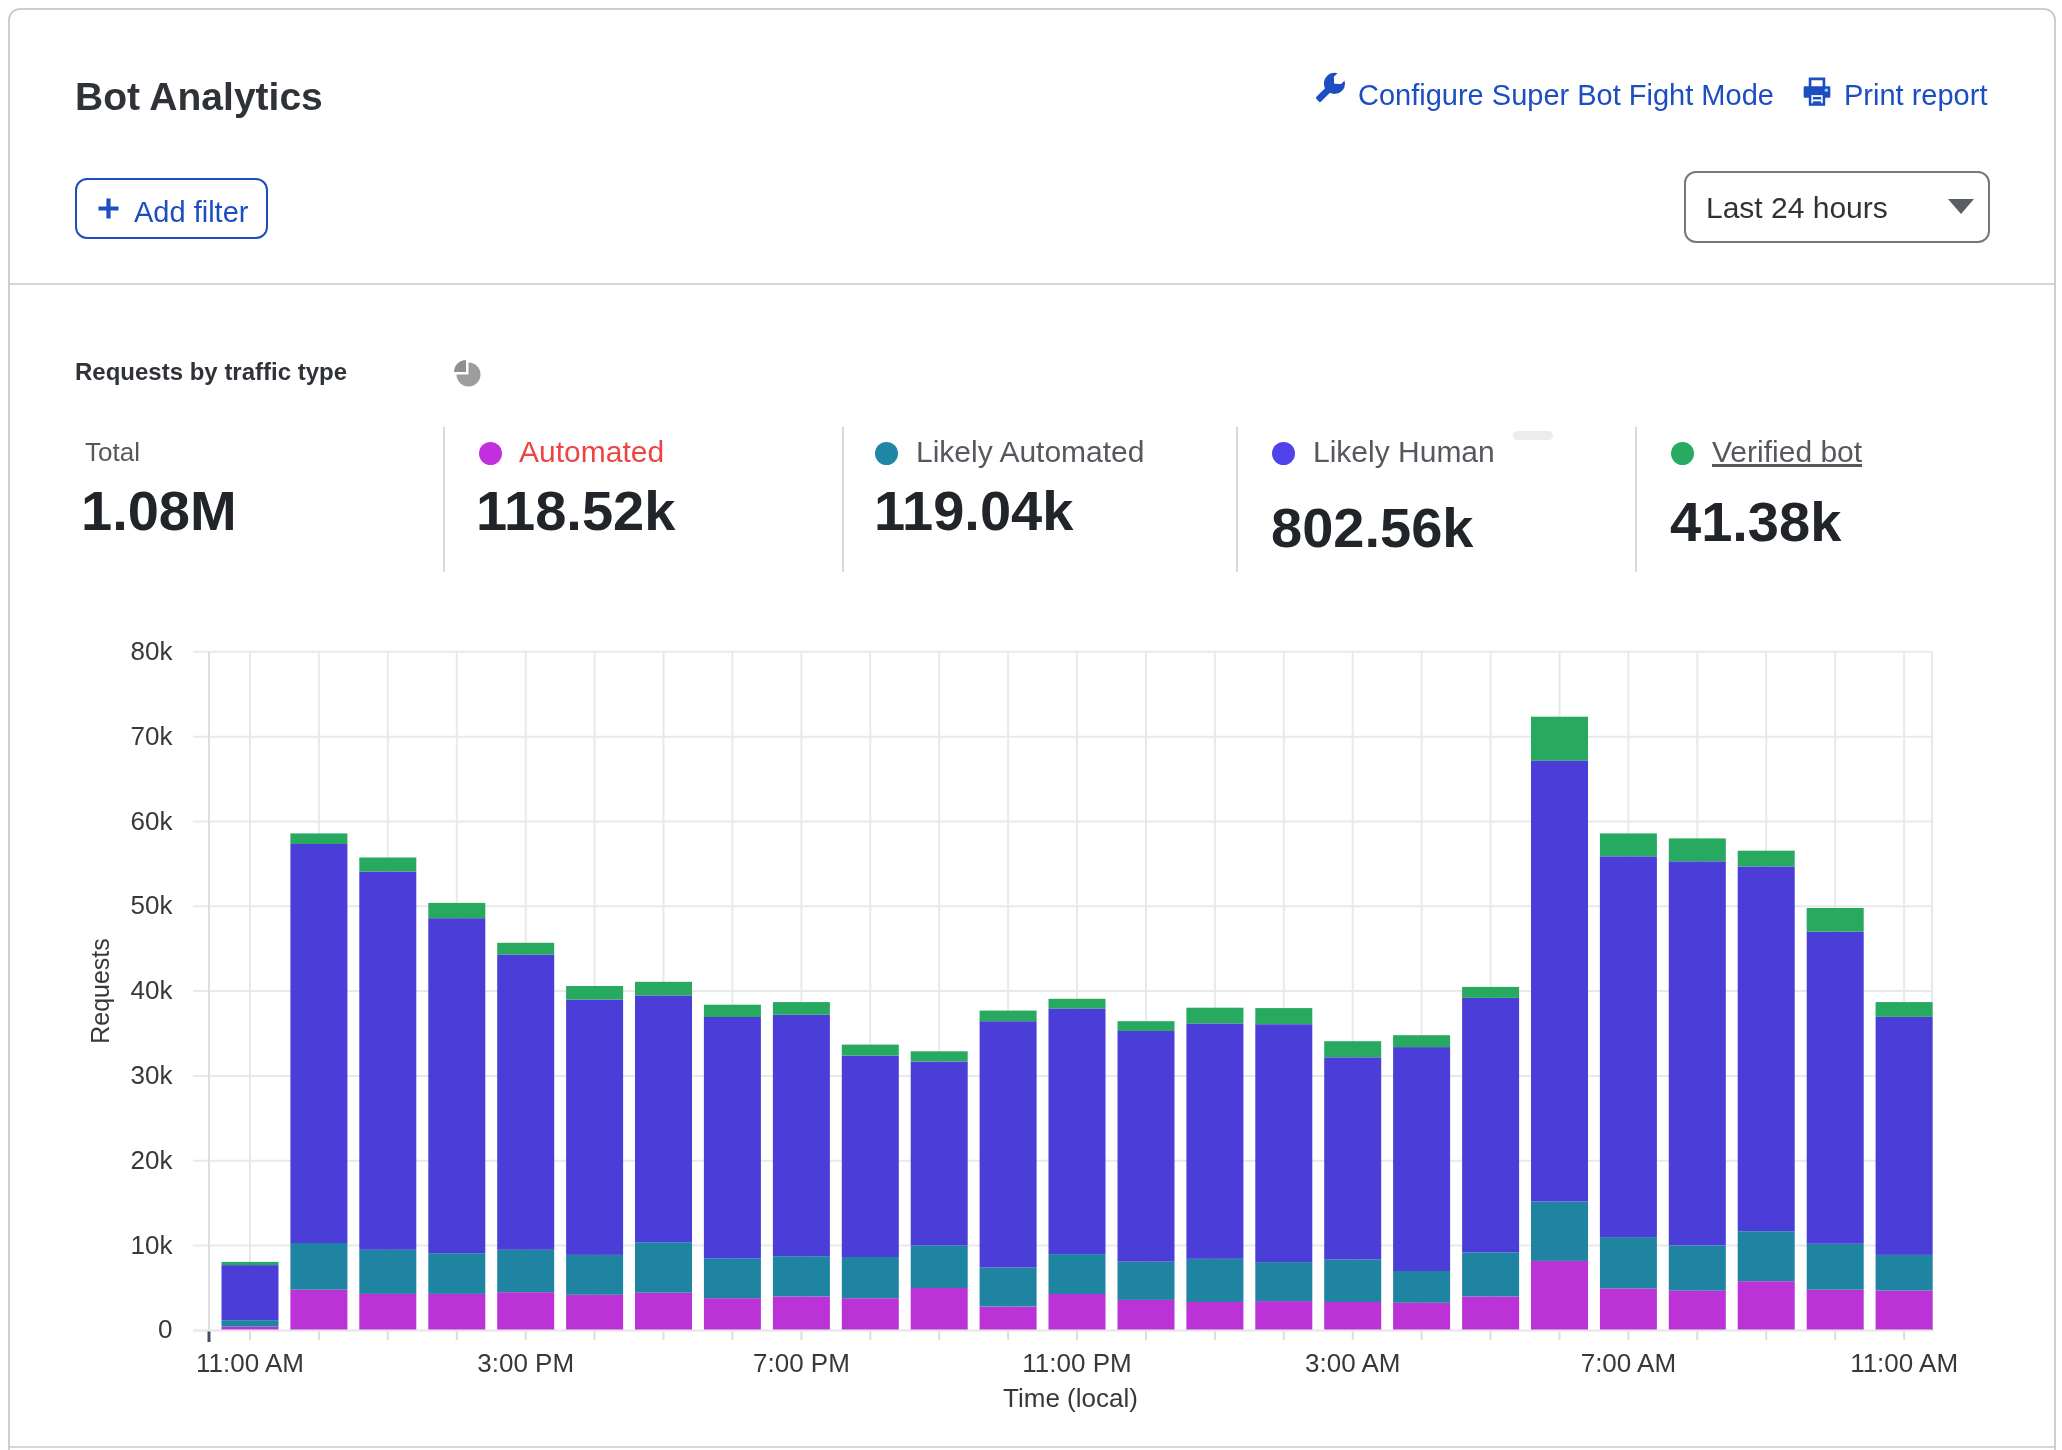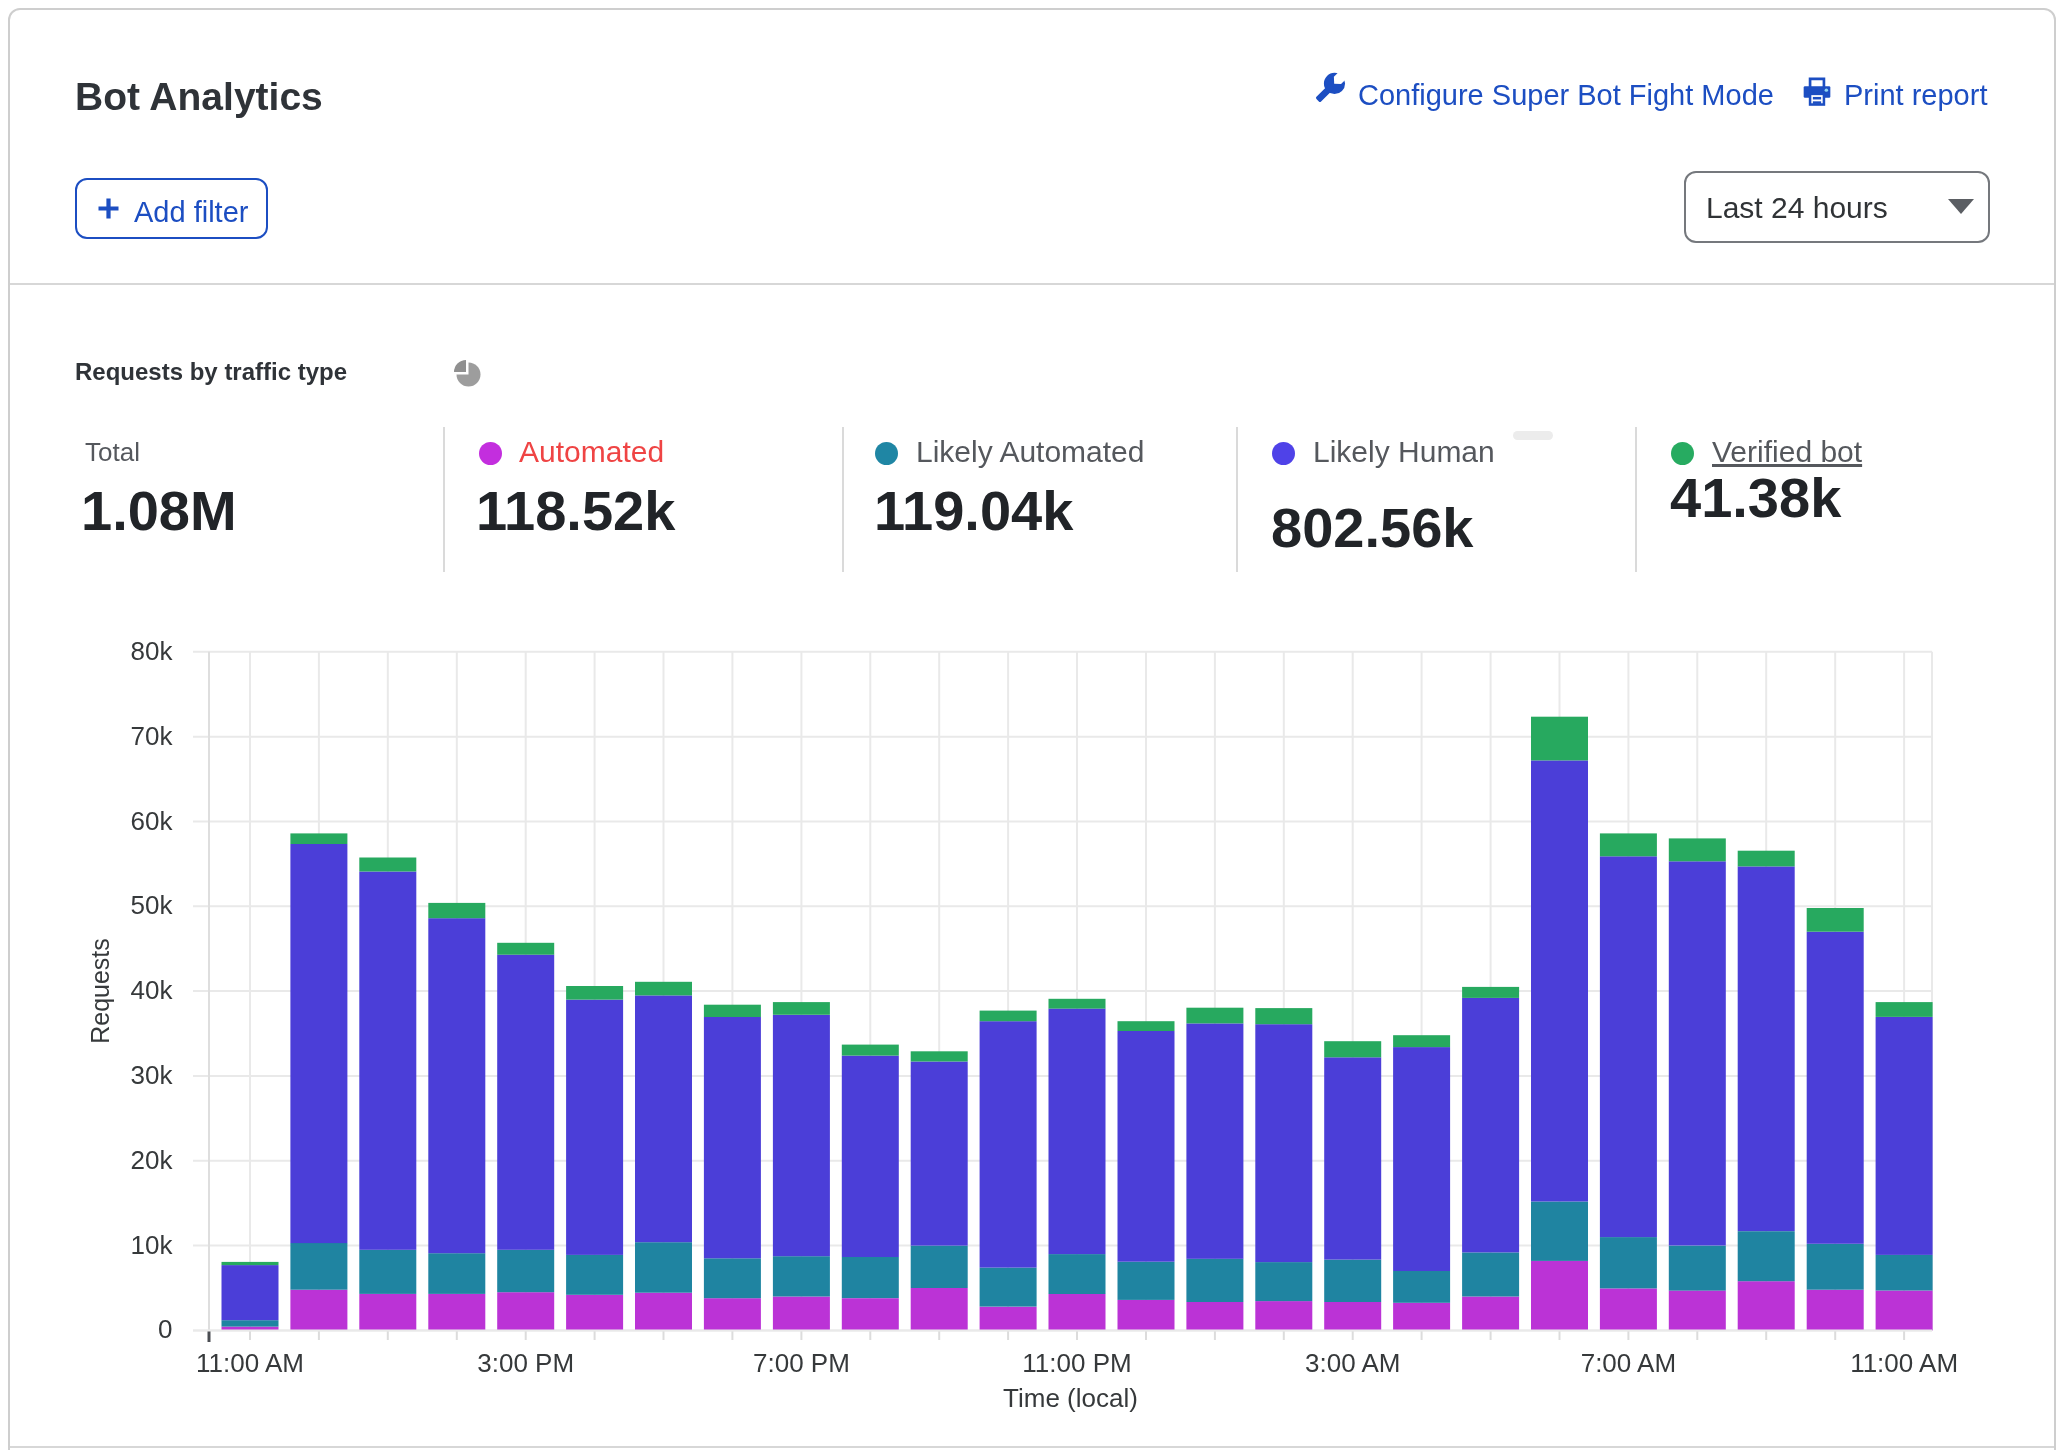--- a/index.html
+++ b/index.html
@@ -57,21 +57,21 @@
 <div class="abs" style="left:519px;top:437px;font-size:30px;line-height:30px;color:#ef4444;">Automated</div>
 <div class="abs" style="left:476px;top:483px;font-size:56px;line-height:56px;font-weight:700;color:#212428;">118.52k</div>
 <div class="abs" style="left:875px;top:442px;width:23px;height:23px;border-radius:50%;background:#1f86a4;"></div>
 <div class="abs" style="left:916px;top:437px;font-size:30px;line-height:30px;color:#55585d;">Likely Automated</div>
 <div class="abs" style="left:874px;top:483px;font-size:56px;line-height:56px;font-weight:700;color:#212428;">119.04k</div>
 <div class="abs" style="left:1272px;top:442px;width:23px;height:23px;border-radius:50%;background:#4f42e8;"></div>
 <div class="abs" style="left:1313px;top:437px;font-size:30px;line-height:30px;color:#55585d;">Likely Human</div>
 <div class="abs" style="left:1271px;top:500px;font-size:56px;line-height:56px;font-weight:700;color:#212428;">802.56k</div>
 <div class="abs" style="left:1671px;top:442px;width:23px;height:23px;border-radius:50%;background:#27ab61;"></div>
 <div class="abs" style="left:1712px;top:437px;font-size:30px;line-height:30px;color:#55585d;text-decoration:underline;">Verified bot</div>
-<div class="abs" style="left:1670px;top:470px;font-size:56px;line-height:56px;font-weight:700;color:#212428;">41.38k</div>
+<div class="abs" style="left:1670px;top:494px;font-size:56px;line-height:56px;font-weight:700;color:#212428;">41.38k</div>
 <svg style="position:absolute;left:0;top:600px" width="2062" height="850" viewBox="0 600 2062 850">
 <line x1="193" y1="1330.4" x2="1932" y2="1330.4" stroke="#e9e9e9" stroke-width="2"></line>
 <line x1="193" y1="1245.6" x2="1932" y2="1245.6" stroke="#e9e9e9" stroke-width="2"></line>
 <line x1="193" y1="1160.8" x2="1932" y2="1160.8" stroke="#e9e9e9" stroke-width="2"></line>
 <line x1="193" y1="1075.9" x2="1932" y2="1075.9" stroke="#e9e9e9" stroke-width="2"></line>
 <line x1="193" y1="991.1" x2="1932" y2="991.1" stroke="#e9e9e9" stroke-width="2"></line>
 <line x1="193" y1="906.3" x2="1932" y2="906.3" stroke="#e9e9e9" stroke-width="2"></line>
 <line x1="193" y1="821.5" x2="1932" y2="821.5" stroke="#e9e9e9" stroke-width="2"></line>
 <line x1="193" y1="736.7" x2="1932" y2="736.7" stroke="#e9e9e9" stroke-width="2"></line>
 <line x1="193" y1="651.8" x2="1932" y2="651.8" stroke="#e9e9e9" stroke-width="2"></line>

